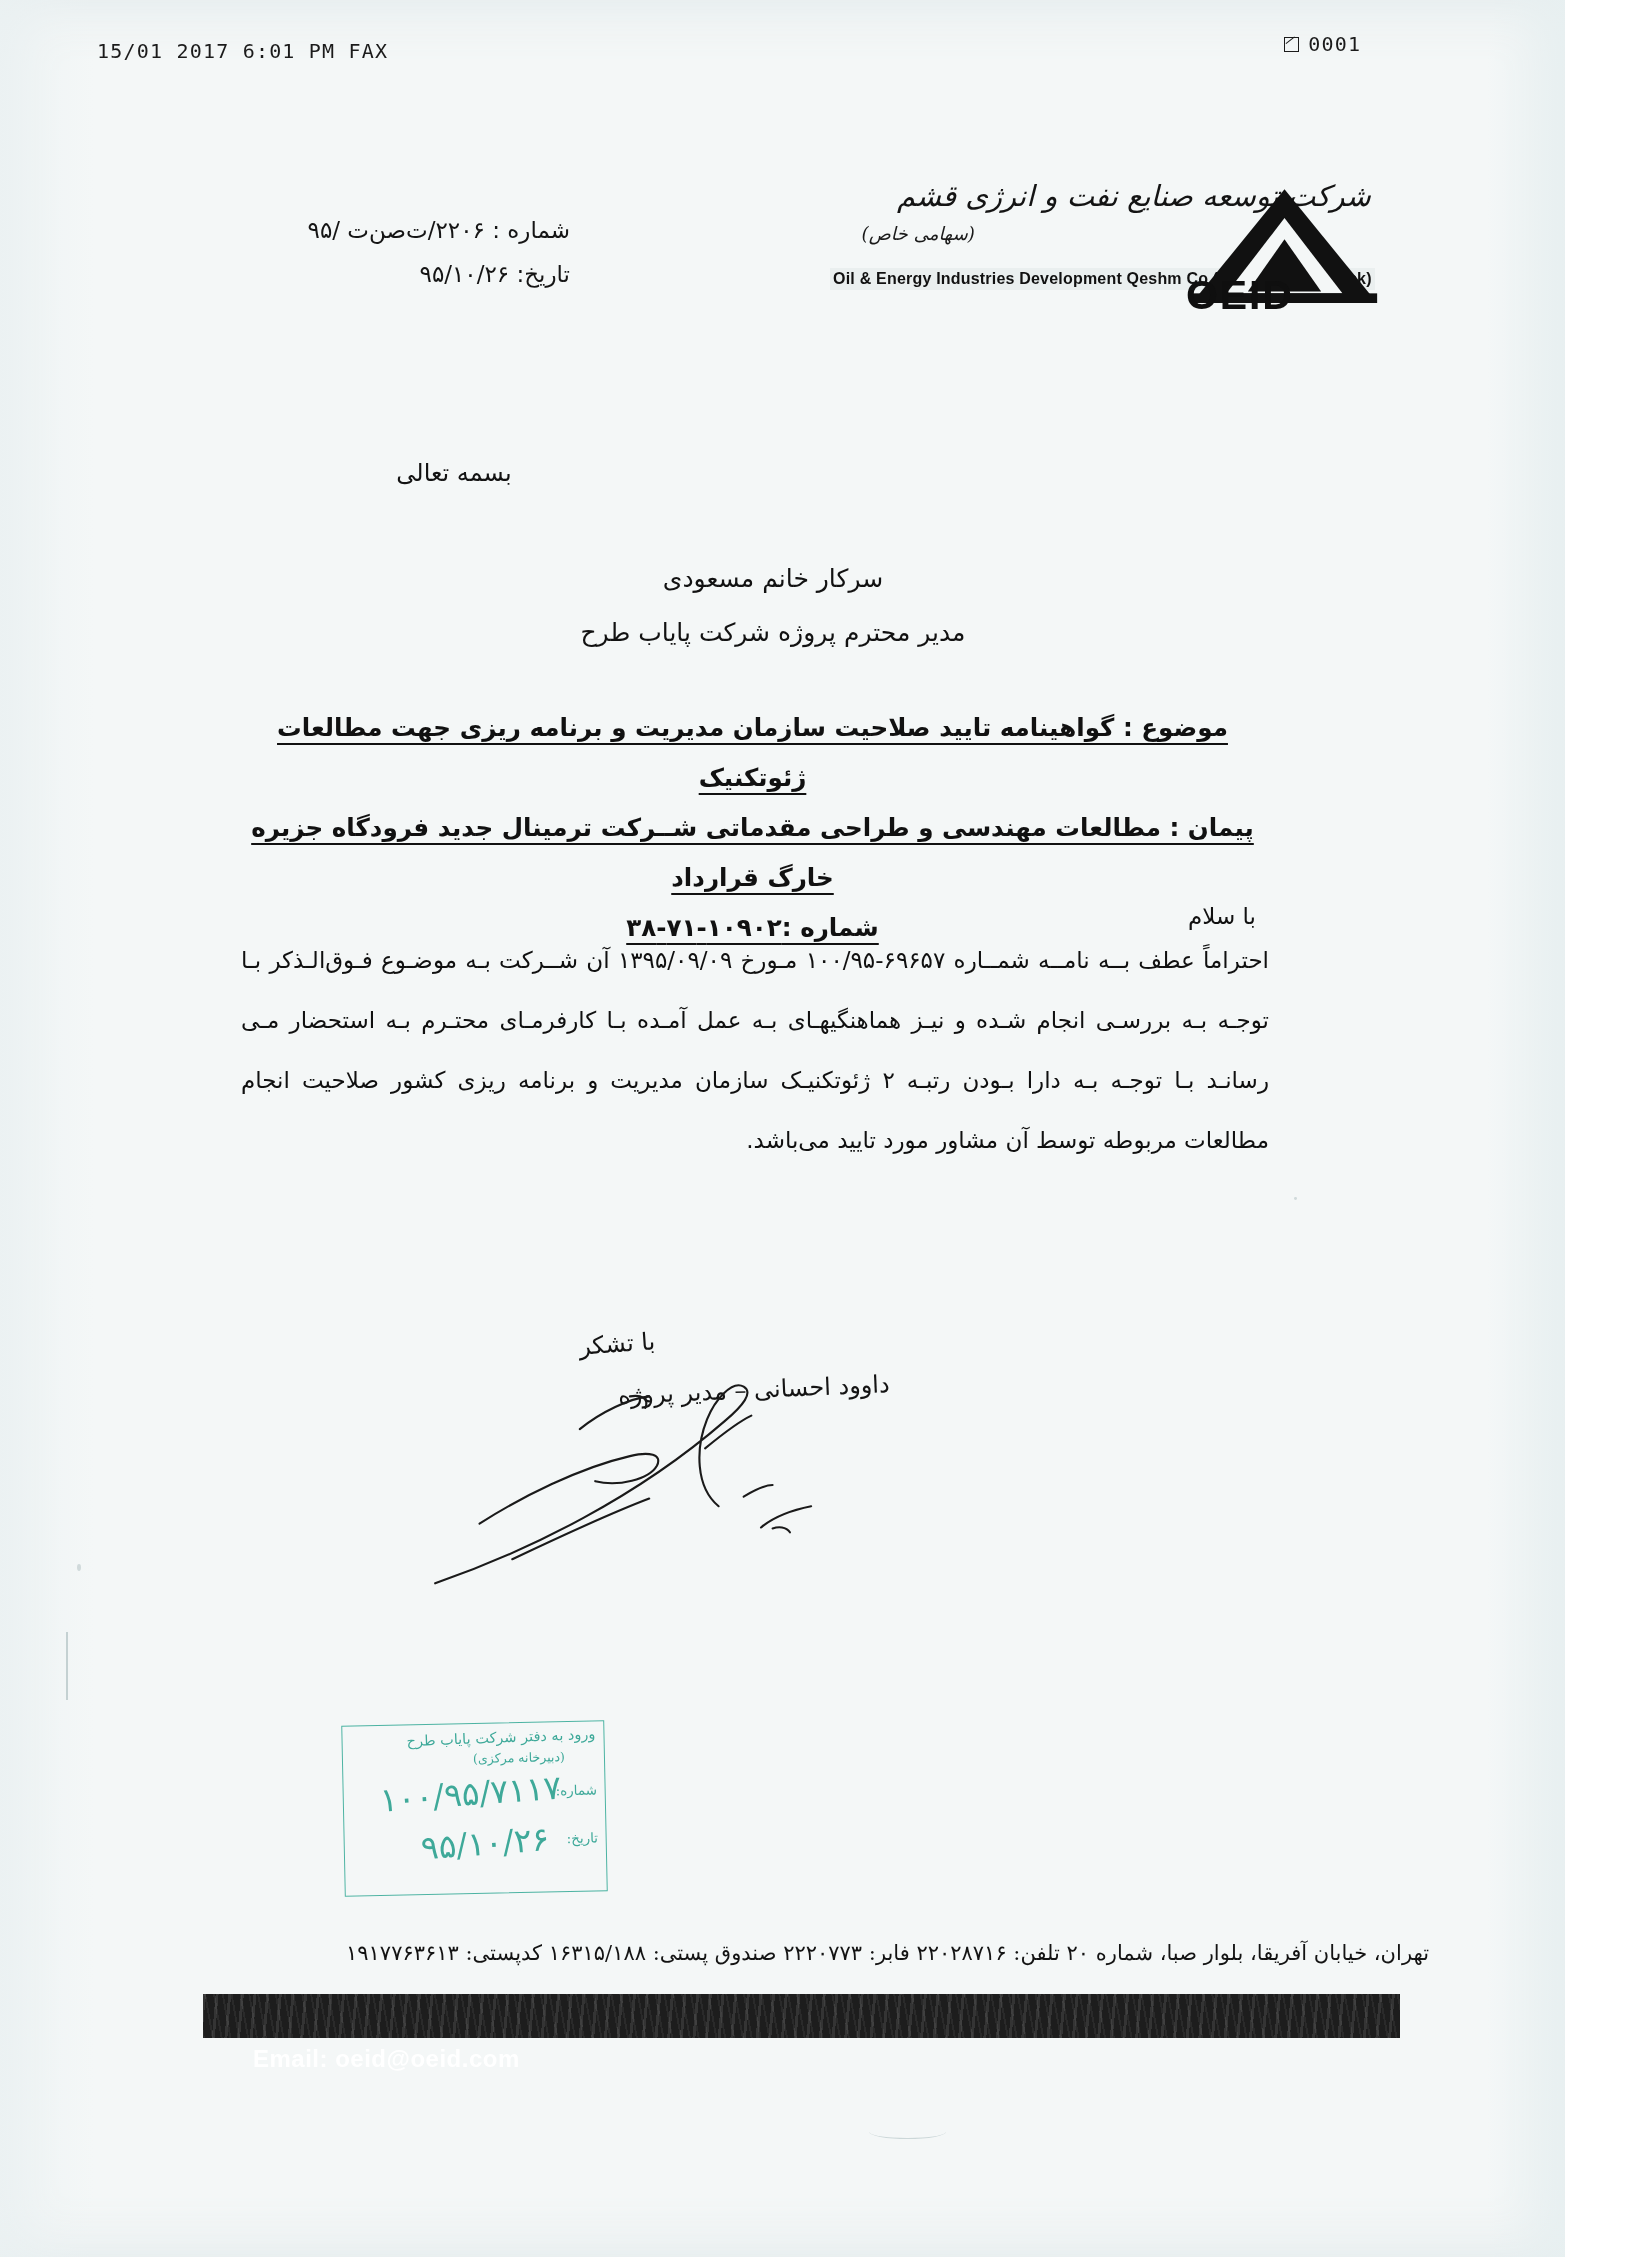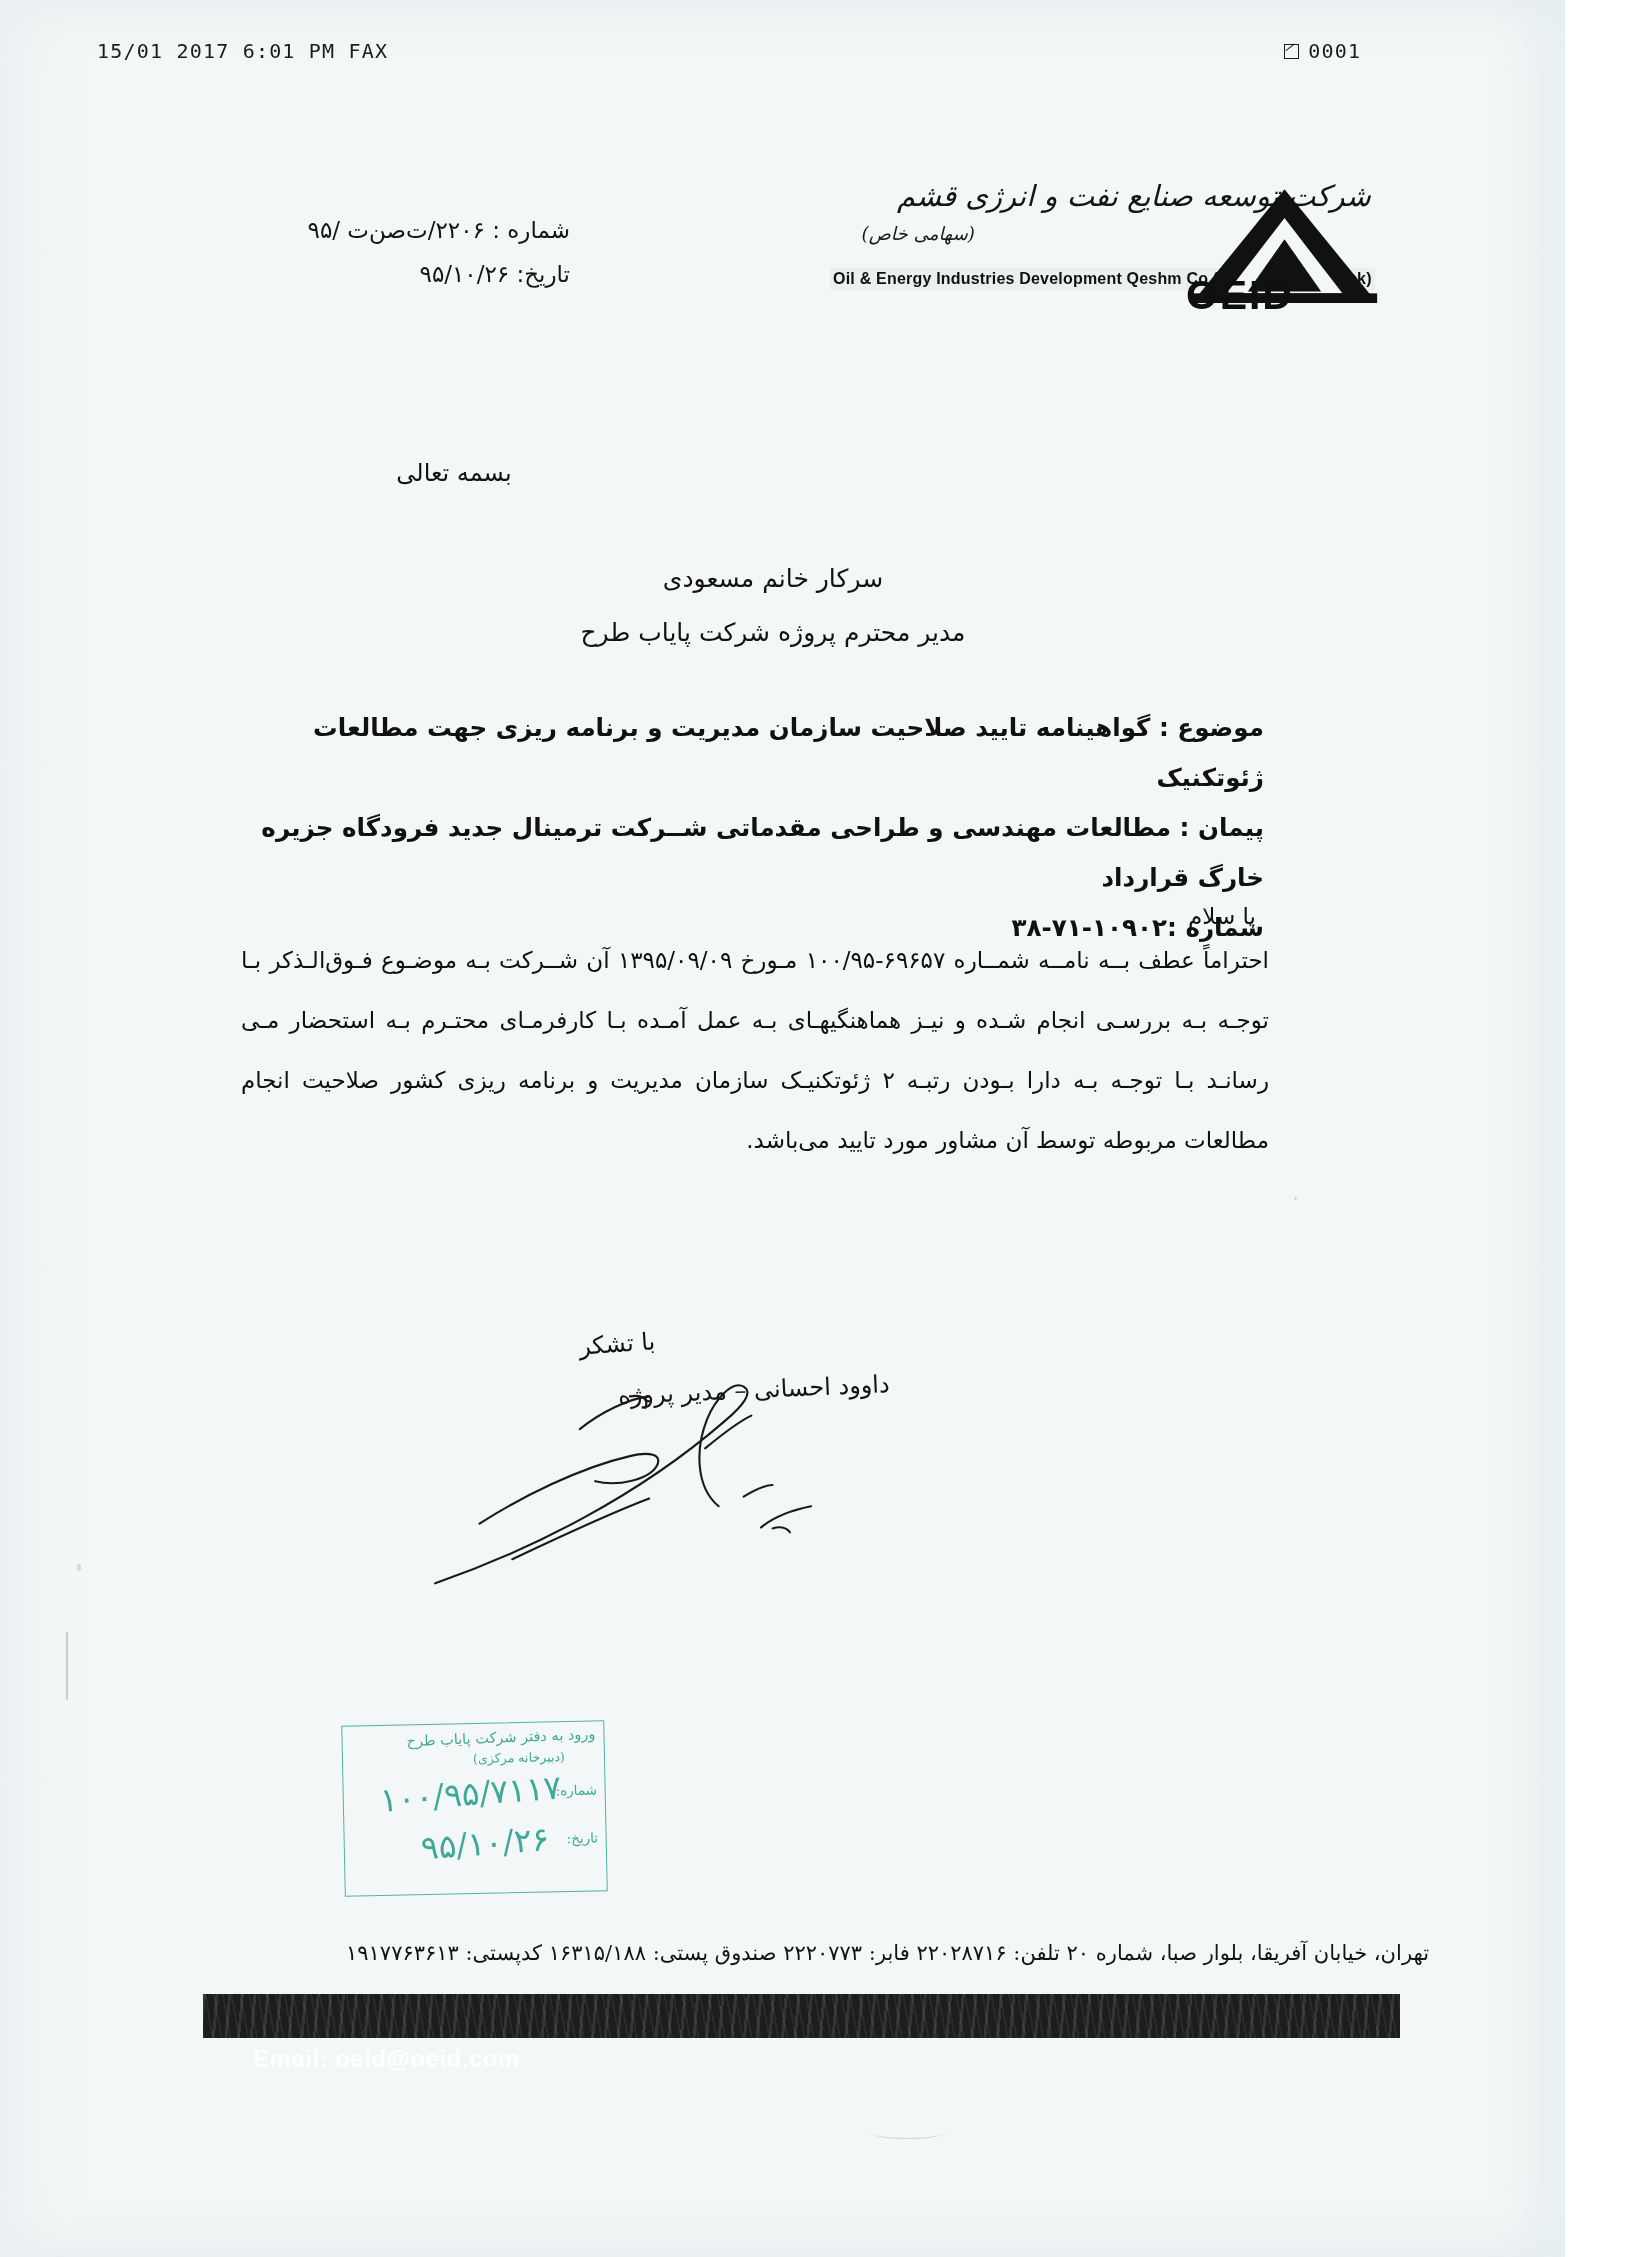--- a/index.html
+++ b/index.html
@@ -50,21 +50,21 @@
     position: absolute;
     top: 39px;
     left: 97px;
     font-family: "DejaVu Sans Mono", monospace;
     font-size: 20px;
     letter-spacing: 1.2px;
     color: #1b1b1b;
   }
   .fax-page {
     position: absolute;
-    top: 39px;
+    top: 32px;
     left: 1284px;
     font-family: "DejaVu Sans Mono", monospace;
     font-size: 20px;
     letter-spacing: 1.2px;
     color: #1b1b1b;
   }
   .fax-page .boxglyph {
     display: inline-block;
     border: 1.4px solid #1b1b1b;
     width: 12.6px;
@@ -185,22 +185,24 @@
     left: 241px;
     width: 1023px;
     font-size: 24.6px;
     line-height: 50px;
     direction: rtl;
     text-align: right;
     color: #111;
     font-weight: bold;
   }
   .subject .u {
+    text-decoration: underline;
     text-underline-offset: 6.8px;
     text-decoration-thickness: 1.5px;
+    text-align: center;
   }
   .greeting {
     position: absolute;
     top: 903px;
     left: 290px;
     width: 966px;
     font-size: 23px;
     direction: rtl;
     text-align: right;
     color: #111;

